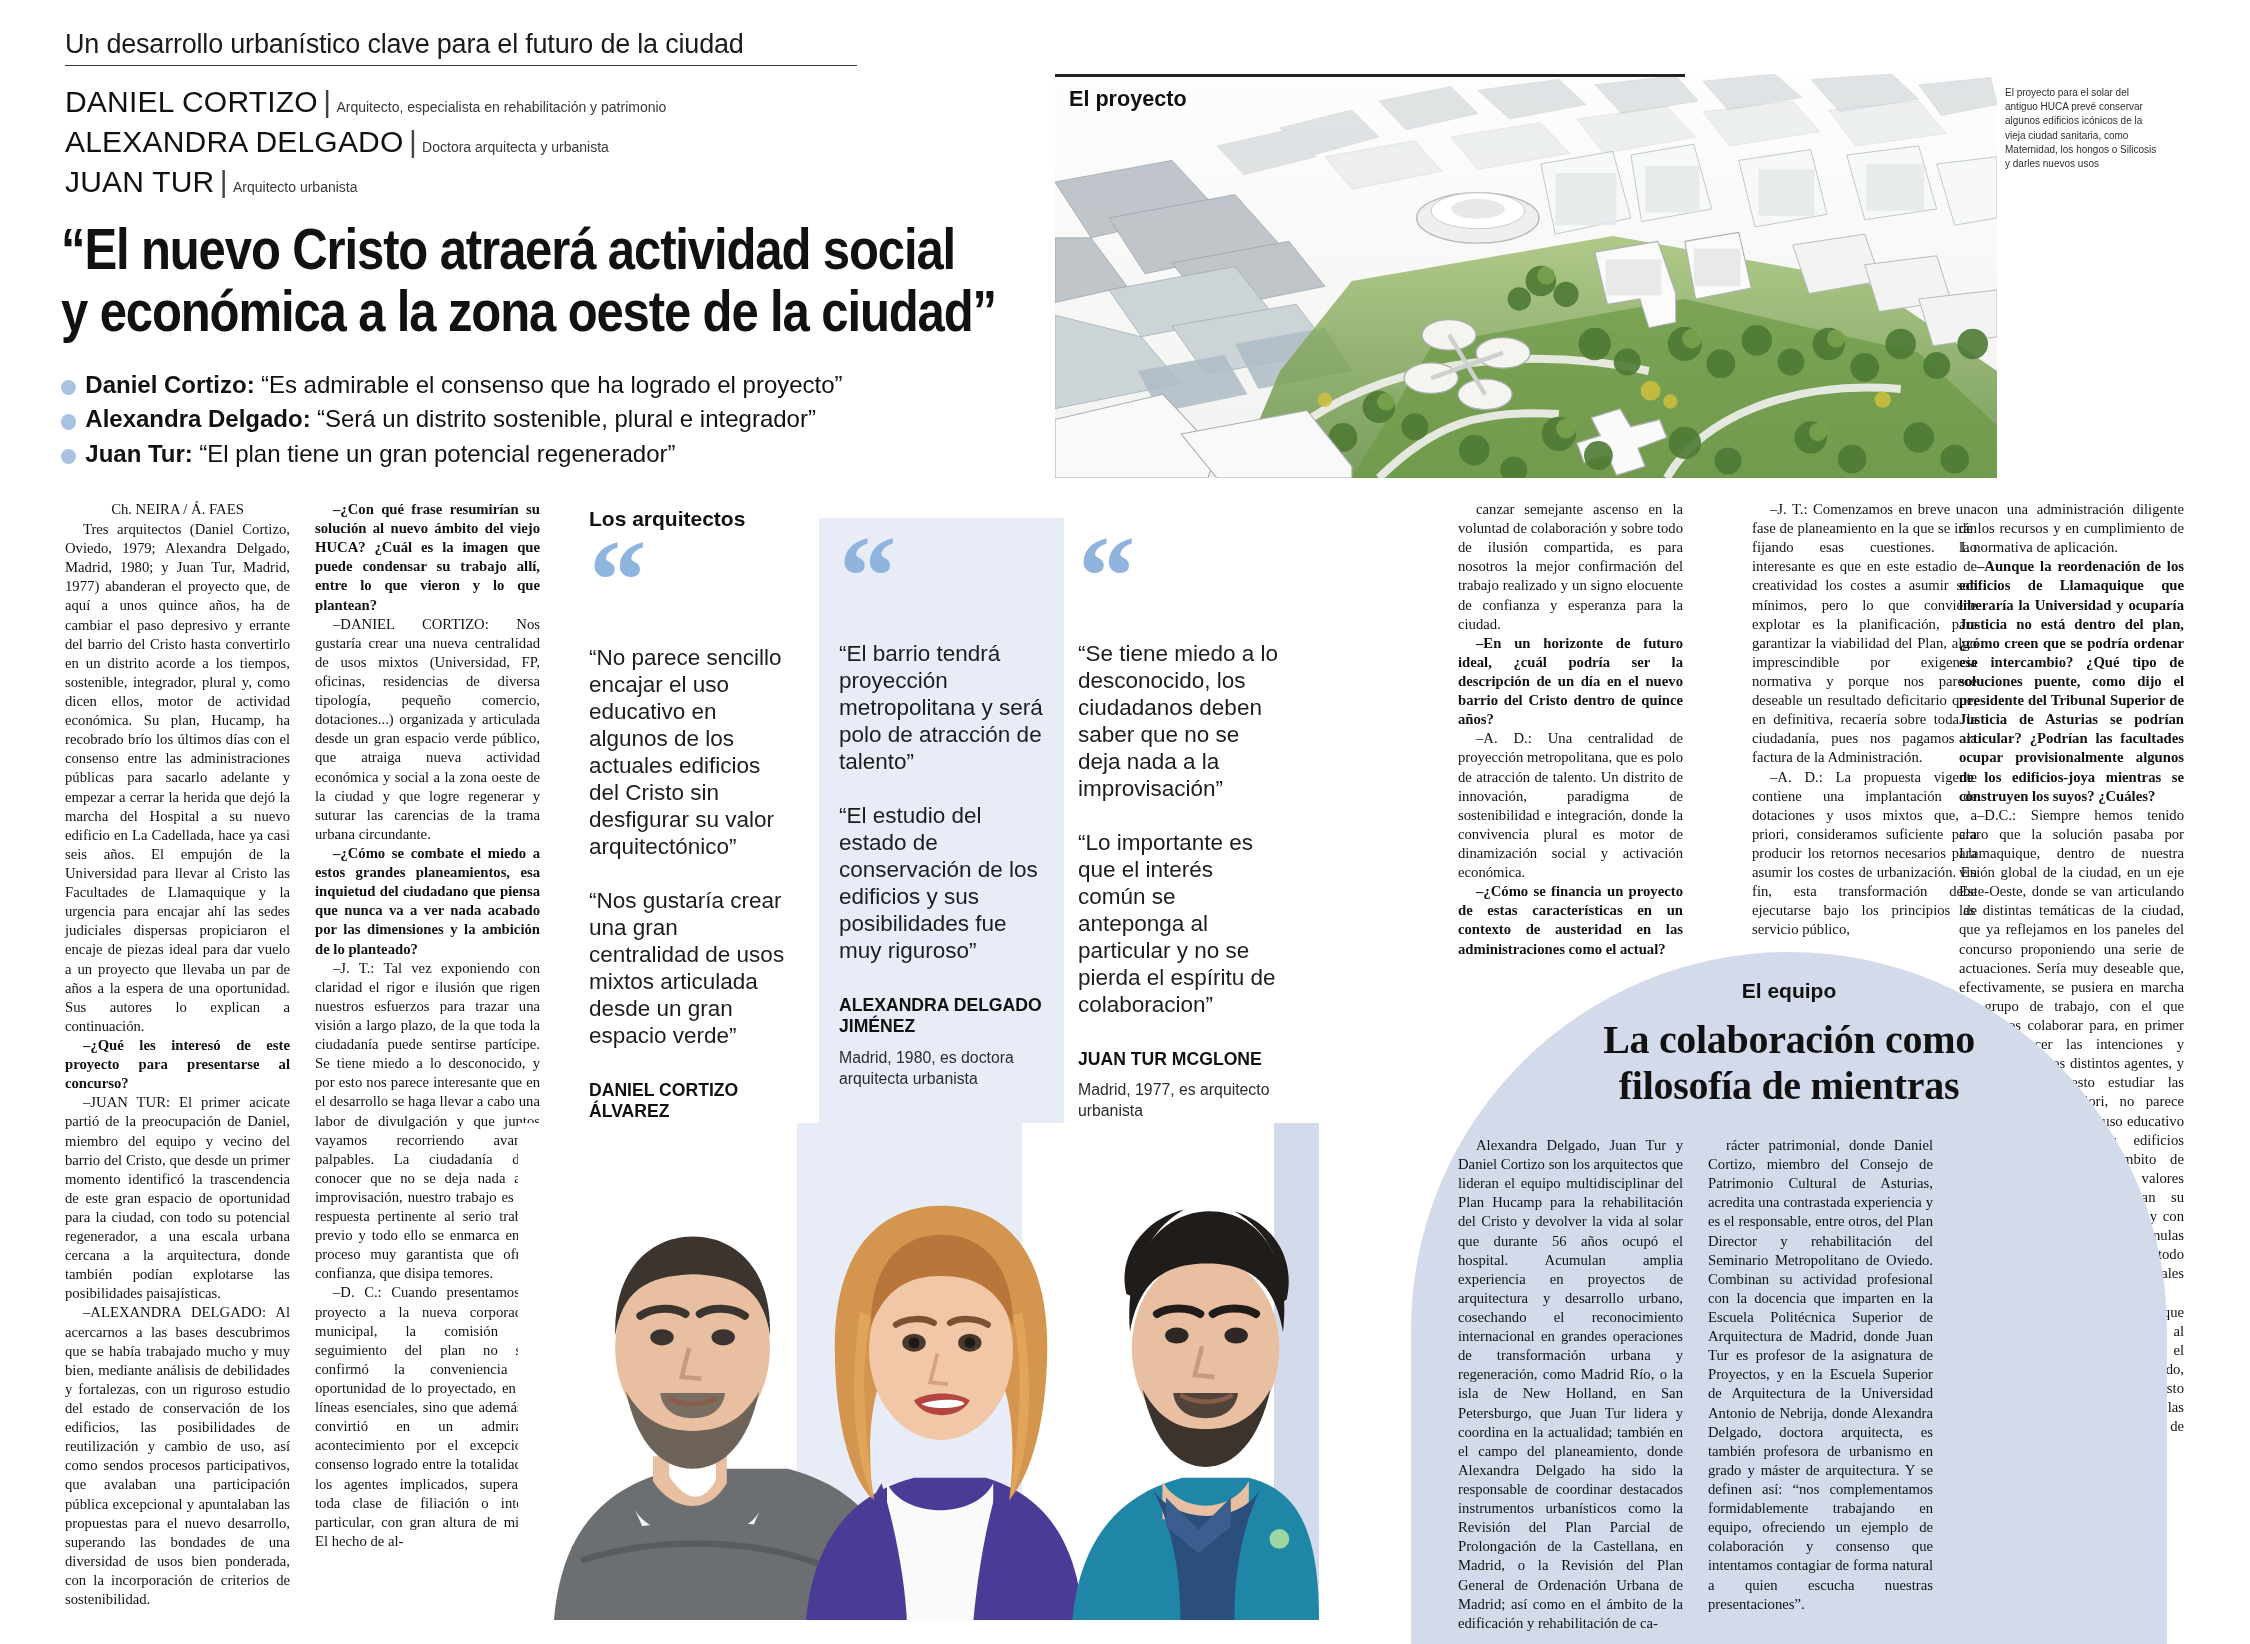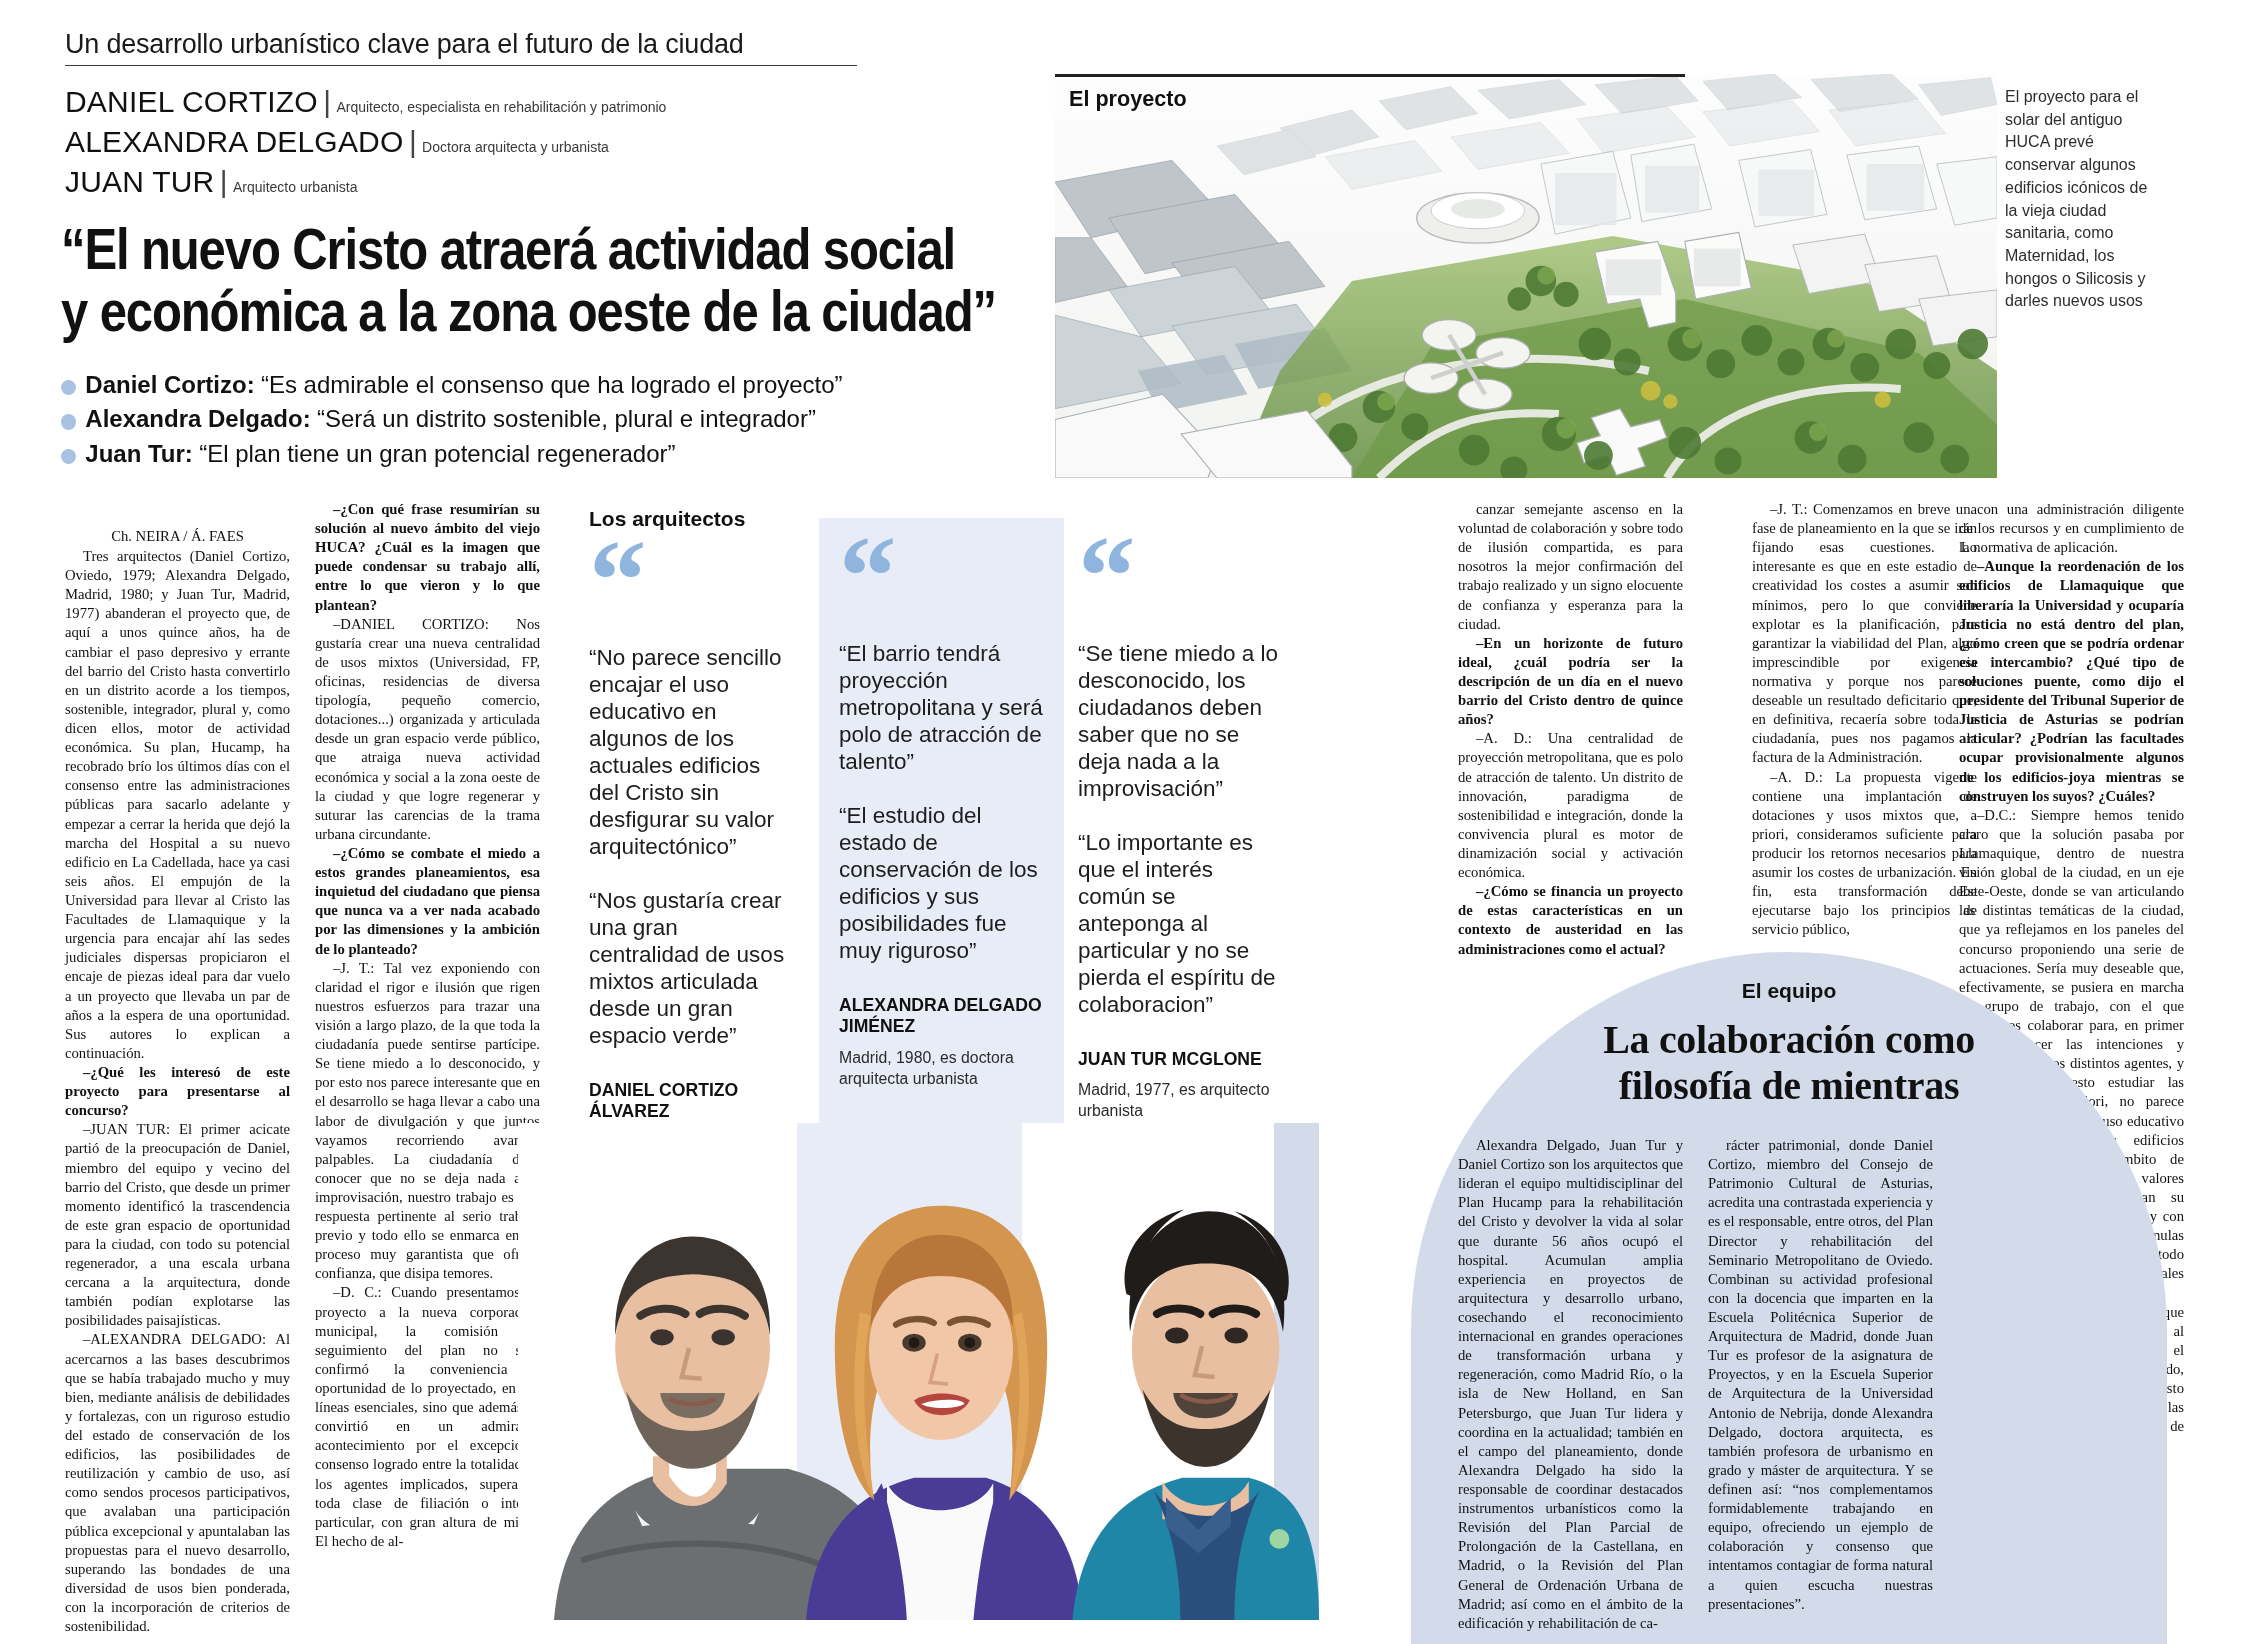--- a/index.html
+++ b/index.html
@@ -59,21 +59,21 @@
   }
   .hero svg{display:block;width:100%;height:100%;}
   .hero-label{
     position:absolute;left:1069px;top:86px;z-index:6;
     font-family:"Liberation Sans", sans-serif;font-weight:bold;
     font-size:21.6px;color:#111;
   }
   .hero-topline{position:absolute;left:1055px;top:74px;width:630px;height:2.7px;background:#222;z-index:5;}
   .hero-cap{
     position:absolute;left:2005px;top:86px;width:153px;
-    font-family:"Liberation Sans", sans-serif;font-size:16px;
+    font-family:"Liberation Sans", sans-serif;font-size:10px;
     line-height:1.42;color:#2d2d2d;
   }
 
   
   .col{
     position:absolute;
     font-family:"Liberation Serif", serif;
     font-size:14.7px;line-height:1.30;color:#111;
     text-align:justify;
     -webkit-hyphens:auto;hyphens:auto;
@@ -331,21 +331,21 @@
         <polygon points="140,400 280,374 330,436 330,449 180,449"></polygon>
       </g>
     </svg>
   </div>
   <div class="hero-topline"></div>
   <div class="hero-label">El proyecto</div>
   <div class="hero-cap">El proyecto para el solar del antiguo HUCA prevé conservar algunos edificios icónicos de la vieja ciudad sanitaria, como Maternidad, los hongos o Silicosis y darles nuevos usos</div>
 
   <div class="panel"></div>
 
-  <div class="col" style="left:65px;top:527px;width:225px;">
+  <div class="col" style="left:65px;top:500px;width:225px;">
     <p class="center">Ch. NEIRA / Á. FAES</p>
     <p>Tres arquitectos (Daniel Cortizo, Oviedo, 1979; Alexandra Delgado, Madrid, 1980; y Juan Tur, Madrid, 1977) abanderan el proyecto que, de aquí a unos quince años, ha de cambiar el paso depresivo y errante del barrio del Cristo hasta convertirlo en un distrito acorde a los tiempos, sostenible, integrador, plural y, como dicen ellos, motor de actividad económica. Su plan, Hucamp, ha recobrado brío los últimos días con el consenso entre las administraciones públicas para sacarlo adelante y empezar a cerrar la herida que dejó la marcha del Hospital a su nuevo edificio en La Cadellada, hace ya casi seis años. El empujón de la Universidad para llevar al Cristo las Facultades de Llamaquique y la urgencia para encajar ahí las sedes judiciales dispersas propiciaron el encaje de piezas ideal para dar vuelo a un proyecto que llevaba un par de años a la espera de una oportunidad. Sus autores lo explican a continuación.</p>
     <p class="q">–¿Qué les interesó de este proyecto para presentarse al concurso?</p>
     <p>–JUAN TUR: El primer acicate partió de la preocupación de Daniel, miembro del equipo y vecino del barrio del Cristo, que desde un primer momento identificó la trascendencia de este gran espacio de oportunidad para la ciudad, con todo su potencial regenerador, a una escala urbana cercana a la arquitectura, donde también podían explotarse las posibilidades paisajísticas.</p>
     <p>–ALEXANDRA DELGADO: Al acercarnos a las bases descubrimos que se había trabajado mucho y muy bien, mediante análisis de debilidades y fortalezas, con un riguroso estudio del estado de conservación de los edificios, las posibilidades de reutilización y cambio de uso, así como sendos procesos participativos, que avalaban una participación pública excepcional y apuntalaban las propuestas para el nuevo desarrollo, superando las bondades de una diversidad de usos bien ponderada, con la incorporación de criterios de sostenibilidad.</p>
   </div>
 
   <div class="col" style="left:315px;top:500px;width:225px;">
     <p class="q">–¿Con qué frase resumirían su solución al nuevo ámbito del viejo HUCA? ¿Cuál es la imagen que puede condensar su trabajo allí, entre lo que vieron y lo que plantean?</p>
     <p>–DANIEL CORTIZO: Nos gustaría crear una nueva centralidad de usos mixtos (Universidad, FP, oficinas, residencias de diversa tipología, pequeño comercio, dotaciones...) organizada y articulada desde un gran espacio verde público, que atraiga nueva actividad económica y social a la zona oeste de la ciudad y que logre regenerar y suturar las carencias de la trama urbana circundante.</p>

